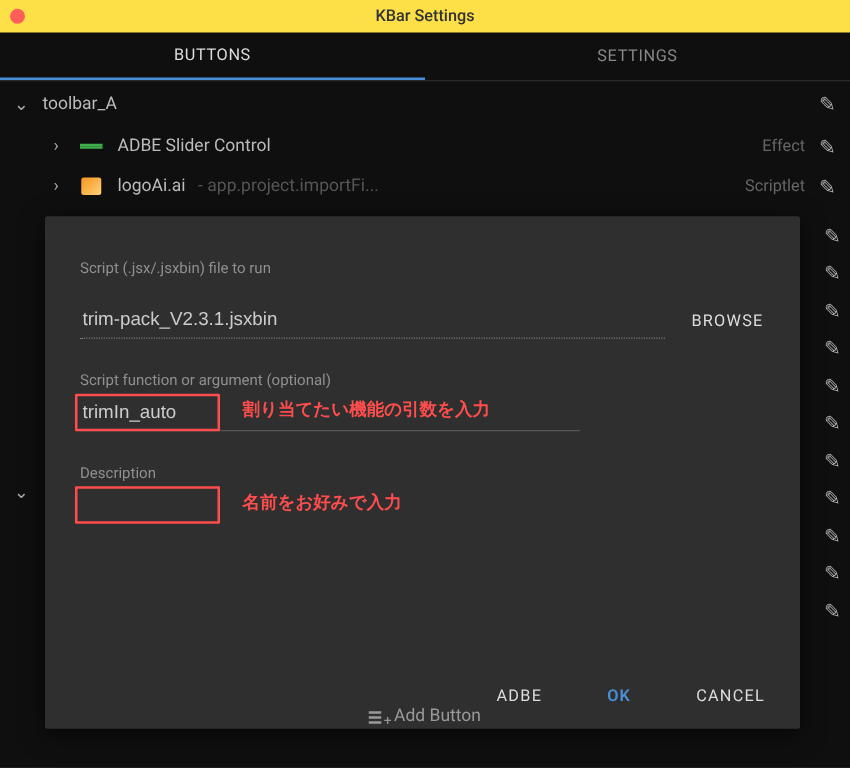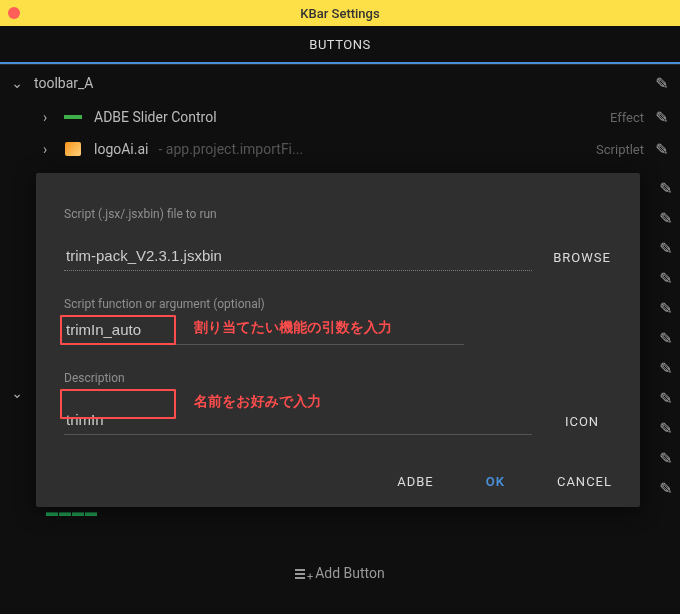--- a/index.html
+++ b/index.html
@@ -131,21 +131,21 @@
     padding-top: 10px;
   }
   .pencil-gutter .edit-pencil { height: 16px; }
 
   
   .dialog {
     position: absolute;
     left: 36px;
     top: 108px;
     width: 604px;
-    height: 334px;
+    height: 410px;
     background: #2f2f2f;
     border-radius: 2px;
     padding: 34px 28px 16px 28px;
     box-shadow: 0 4px 20px rgba(0,0,0,0.6);
   }
   .field-group { margin-bottom: 26px; position: relative; }
   .field-label {
     font-size: 12px;
     color: #8f8f8f;
     margin-bottom: 6px;
@@ -254,20 +254,21 @@
 </head>
 <body>
 
 <div class="titlebar">
   <div class="traffic-light"></div>
   <div class="titlebar-title">KBar Settings</div>
 </div>
 
 <div class="tabs">
   <div class="tab active">BUTTONS</div>
+  <div class="tab">SETTINGS</div>
 </div>
 
 <div class="content">
 
   <div class="toolbar-row">
     <span class="chevron">⌄</span>
     <span class="toolbar-name">toolbar_A</span>
     <span class="edit-pencil">✎</span>
   </div>
 
@@ -332,26 +333,20 @@
         <div class="input-wrap" style="max-width:400px;">
           <input class="text-input" type="text" value="trimIn_auto" style="">
         </div>
       </div>
       <div class="red-box" style="left:-4px; top:18px; width:116px; height:30px;"></div>
       <div class="note-red" style="left:130px; top:22px;">割り当てたい機能の引数を入力</div>
     </div>
 
     <div class="field-group" style="margin-bottom:10px;">
       <div class="field-label">Description</div>
-      <div class="field-row">
-        <div class="input-wrap">
-          <input class="text-input" type="text" value="trimIn" style="">
-        </div>
-        <div class="side-btn">ICON</div>
-      </div>
       <div class="red-box" style="left:-4px; top:18px; width:116px; height:30px;"></div>
       <div class="note-red" style="left:130px; top:22px;">名前をお好みで入力</div>
     </div>
 
     <div class="dialog-buttons">
       <span class="dlg-btn">ADBE</span>
       <span class="dlg-btn primary">OK</span>
       <span class="dlg-btn">CANCEL</span>
     </div>
   </div>

